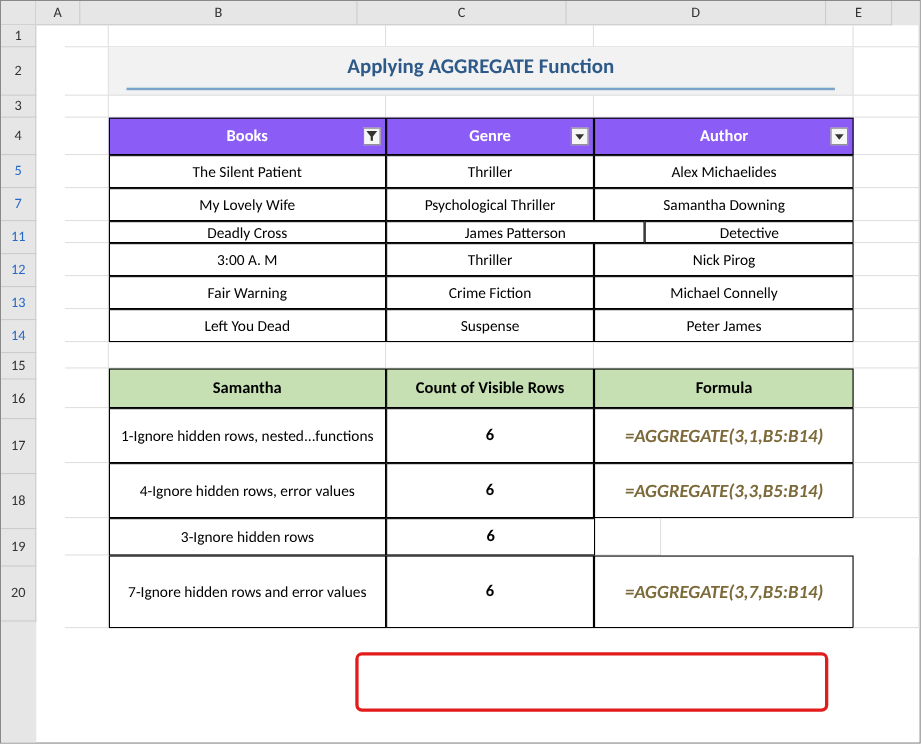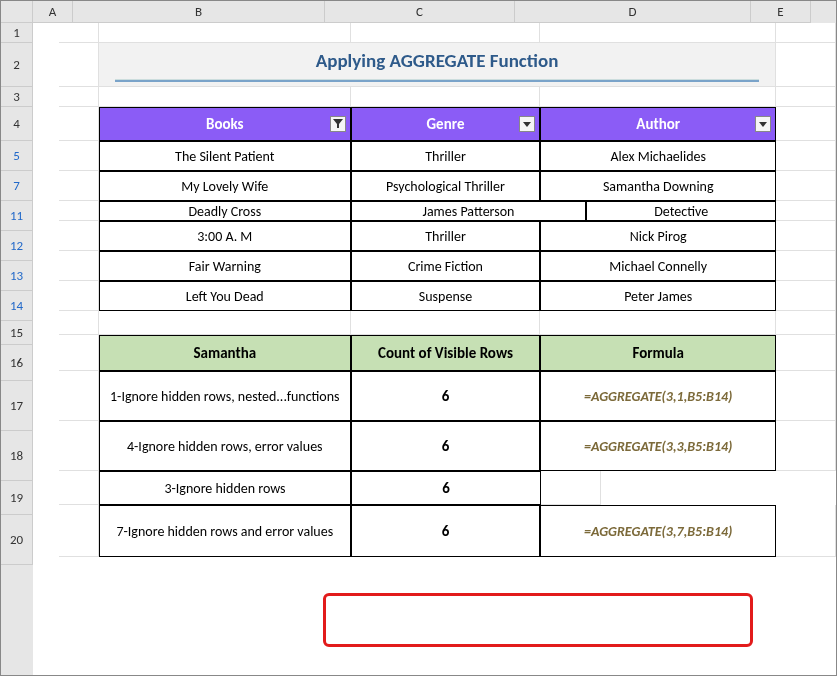--- a/index.html
+++ b/index.html
@@ -142,21 +142,21 @@
   }
   .fcell {
     border: 1px solid #000;
     text-align: center;
     display: flex;
     align-items: center;
     justify-content: center;
     font-style: italic;
     font-weight: bold;
     color: #7c6a3a;
-    font-size: 14px;
+    font-size: 17px;
   }
   .cnt {
     border: 1px solid #000;
     text-align: center;
     font-weight: bold;
     display: flex;
     align-items: center;
     justify-content: center;
     font-size: 15px;
   }
@@ -336,21 +336,21 @@
       <div class="cell wE"></div>
     </div>
 
     <div class="rowg" style="height:34px">
       <div class="cell wA"></div>
       <div class="ocell wB">3-Ignore hidden rows</div>
       <div class="cnt wC">6</div>
       <div class="cell wE"></div>
     </div>
 
-    <div class="rowg" style="height:52px">
+    <div class="rowg" style="height:66px">
       <div class="cell wA"></div>
       <div class="ocell wB">7-Ignore hidden rows and error values</div>
       <div class="cnt wC">6</div>
       <div class="fcell wD">=AGGREGATE(3,7,B5:B14)</div>
       <div class="cell wE"></div>
     </div>
 
     <div class="highlight-box" style="left:290px; top:570px; width:430px; height:54px;"></div>
   </div>
 </div>

